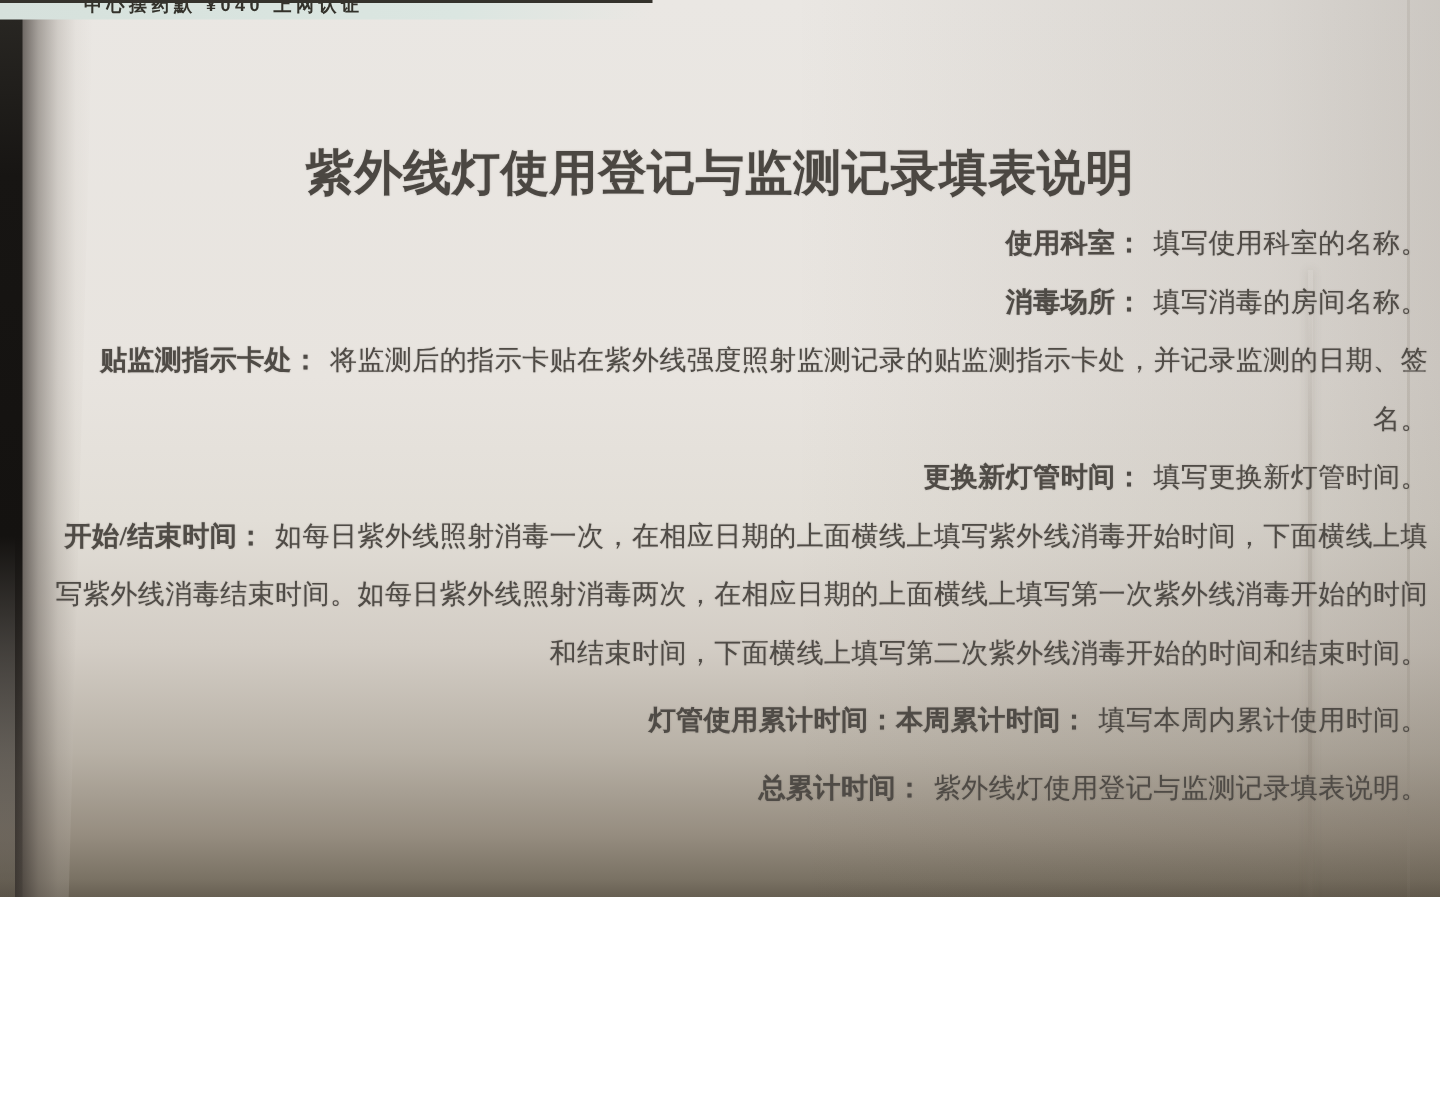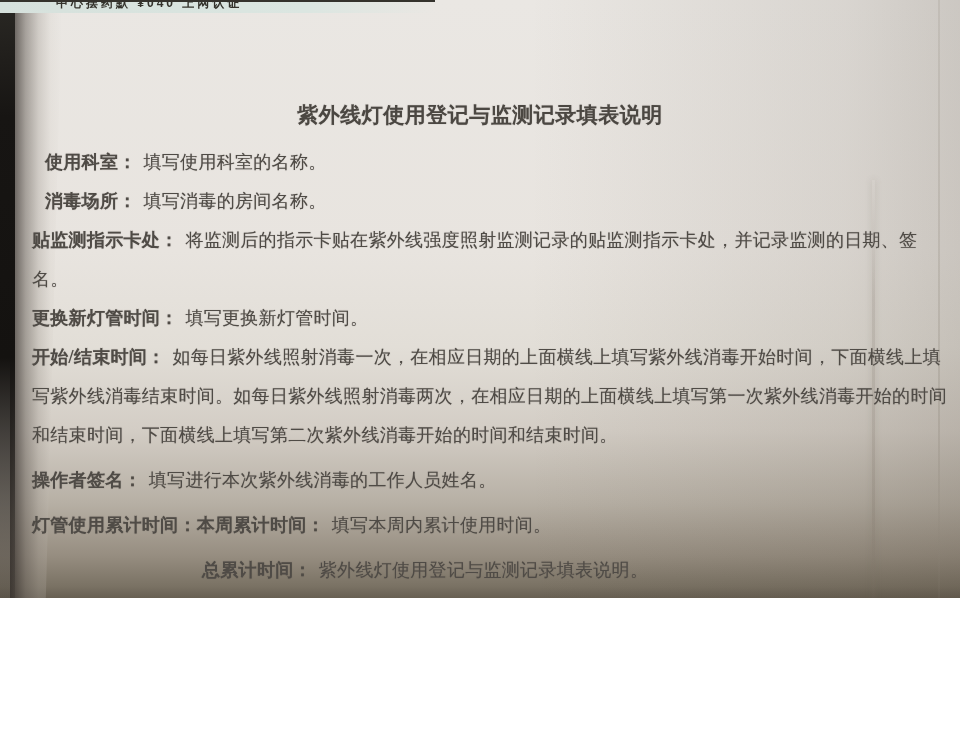--- a/index.html
+++ b/index.html
@@ -97,31 +97,32 @@
   .doc {
     position: absolute;
     top: 0; left: 0;
     width: 960px;
     color: #4f4b46;
     text-shadow: 0 0 1px rgba(84,78,72,0.45);
   }
   .doc-title {
     margin: 0;
     padding-top: 97px;
-    font-size: 21px;
+    font-size: 32px;
     line-height: 36px;
     font-weight: 700;
     text-align: center;
     letter-spacing: 0.5px;
     color: #4b4742;
   }
   .rows {
     margin-top: 10px;
     padding-left: 32px;
     padding-right: 8px;
+    text-align: right;
   }
   .row {
     font-size: 18px;
     line-height: 39px;
     letter-spacing: 0.3px;
   }
   .row .label { font-weight: 700; margin-right: 7px; }
   .row .text  { font-weight: 400; }
   .row.pad-a  { padding-left: 13px; }
   .row.gap    { margin-top: 6px; }
@@ -159,23 +160,20 @@
       </div>
 
       <div class="row">
         <span class="label">更换新灯管时间：</span><span class="text">填写更换新灯管时间。</span>
       </div>
 
       <div class="row">
         <span class="label">开始/结束时间：</span><span class="text">如每日紫外线照射消毒一次，在相应日期的上面横线上填写紫外线消毒开始时间，下面横线上填写紫外线消毒结束时间。如每日紫外线照射消毒两次，在相应日期的上面横线上填写第一次紫外线消毒开始的时间和结束时间，下面横线上填写第二次紫外线消毒开始的时间和结束时间。</span>
       </div>
 
-      <div class="row gap">
-        <span class="label">操作者签名：</span><span class="text">填写进行本次紫外线消毒的工作人员姓名。</span>
-      </div>
 
 
       <div class="row gap">
         <span class="label">灯管使用累计时间：本周累计时间：</span><span class="text">填写本周内累计使用时间。</span>
       </div>
 
       <div class="row gap indent-big">
         <span class="label">总累计时间：</span><span class="text">紫外线灯使用登记与监测记录填表说明。</span>
       </div>
 

